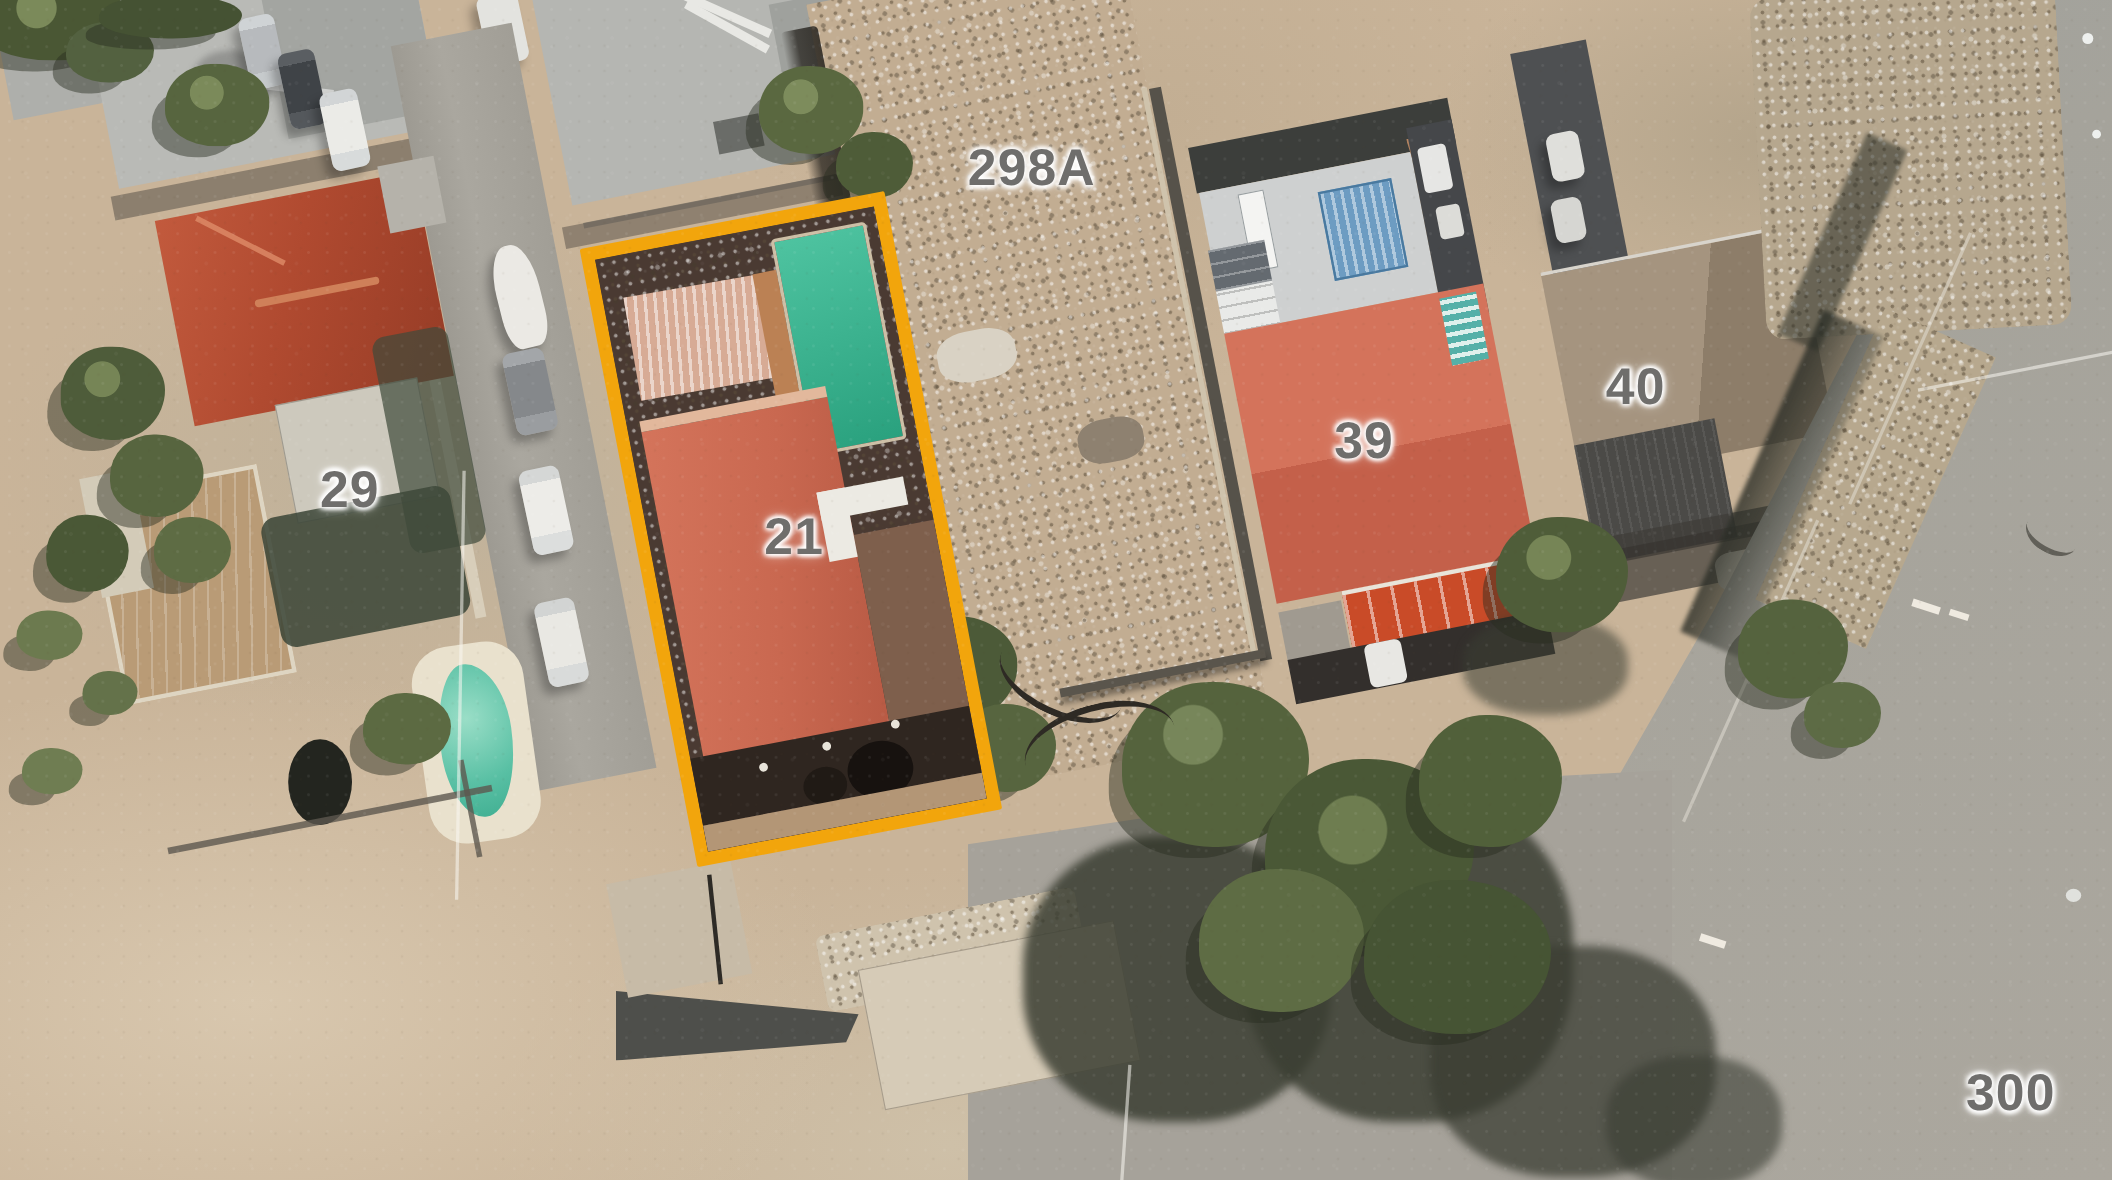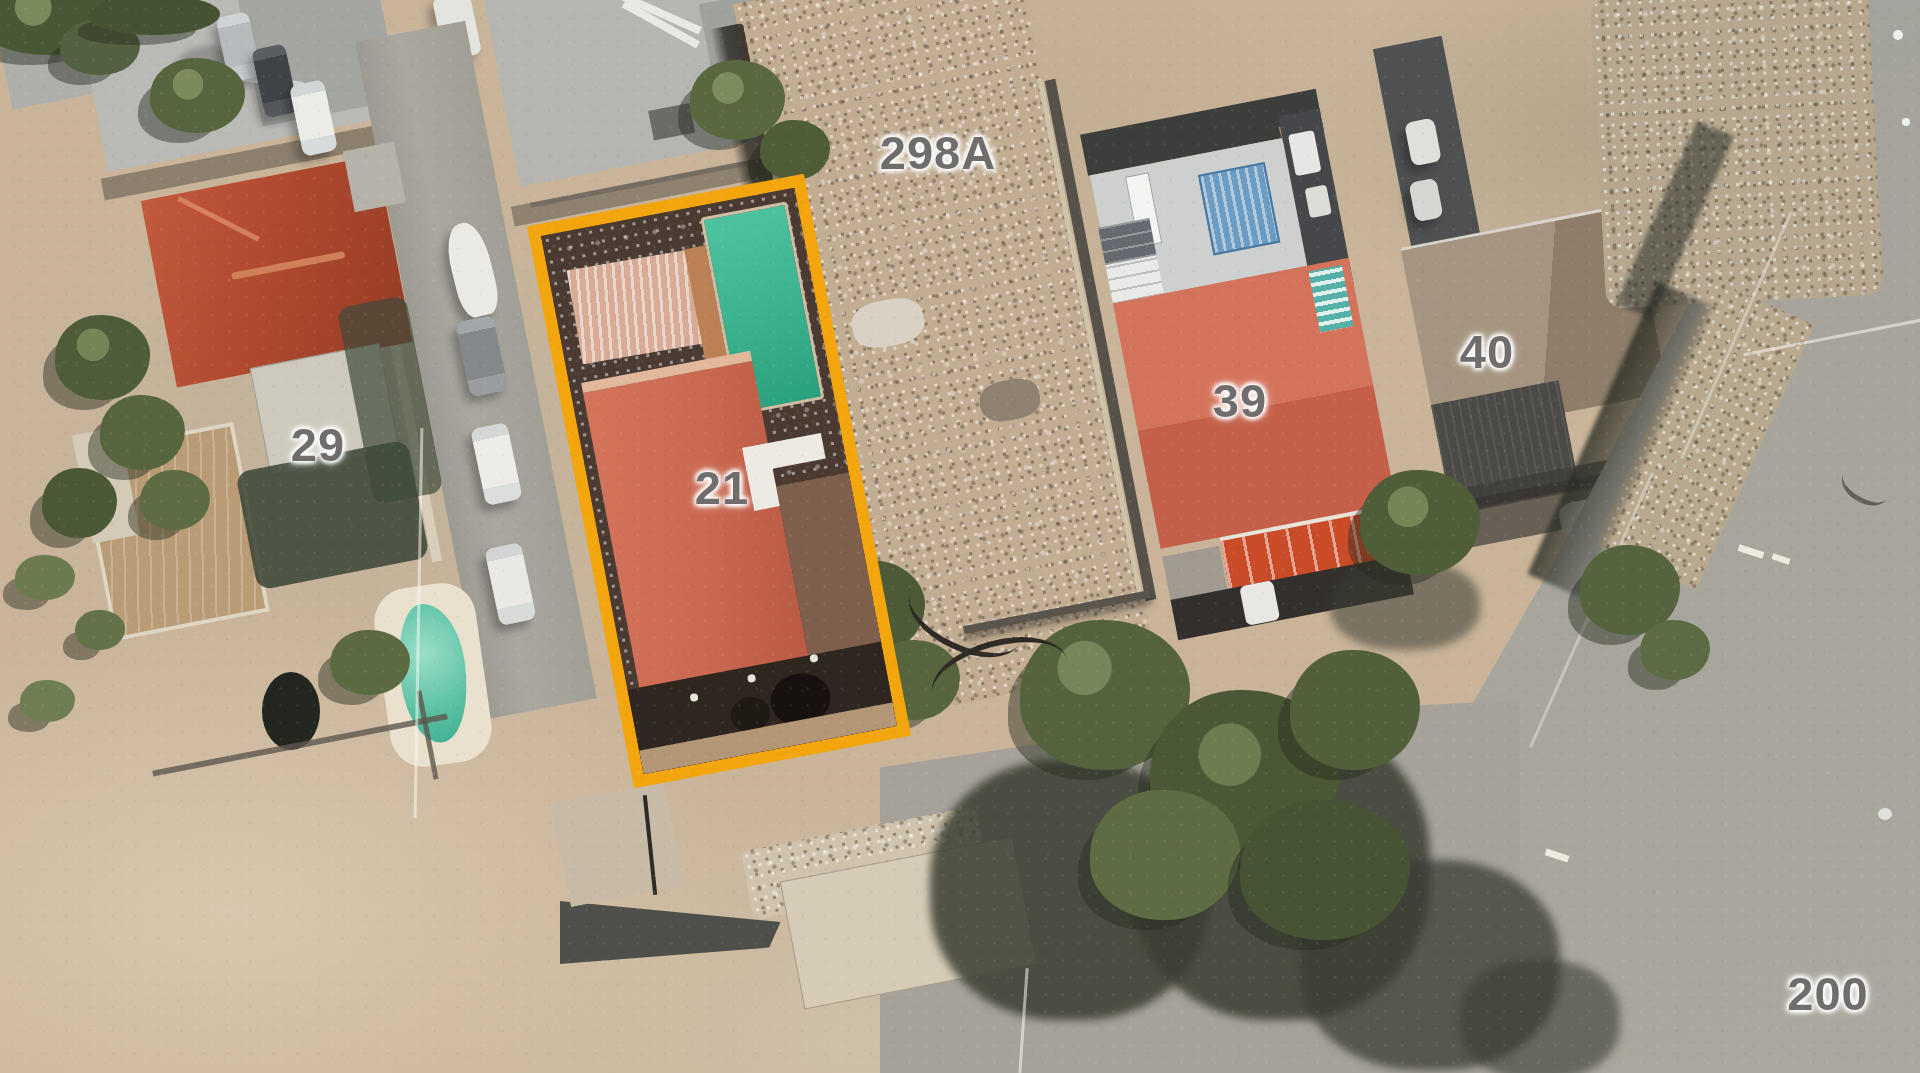--- a/index.html
+++ b/index.html
@@ -212,15 +212,15 @@
 
   <div class="abs faint" style="left:417px;top:428px;width:3px;height:390px;transform:rotate(1deg);"></div>
   <div class="abs faint" style="left:1742px;top:336px;width:180px;height:3px;transform:rotate(-11deg);"></div>
   <div class="abs faint" style="left:1022px;top:968px;width:3px;height:105px;transform:rotate(4deg);"></div>
 
   <div class="map-label" style="left:318px;top:444px;">29</div>
   <div class="map-label" style="left:722px;top:487px;">21</div>
   <div class="map-label" style="left:1240px;top:400px;">39</div>
   <div class="map-label" style="left:1487px;top:351px;">40</div>
   <div class="map-label" style="left:938px;top:152px;">298A</div>
-  <div class="map-label" style="left:1828px;top:993px;">200</div>
+  <div class="map-label" style="left:1828px;top:993px;">300</div>
 
 </div>
 
 </body></html>

